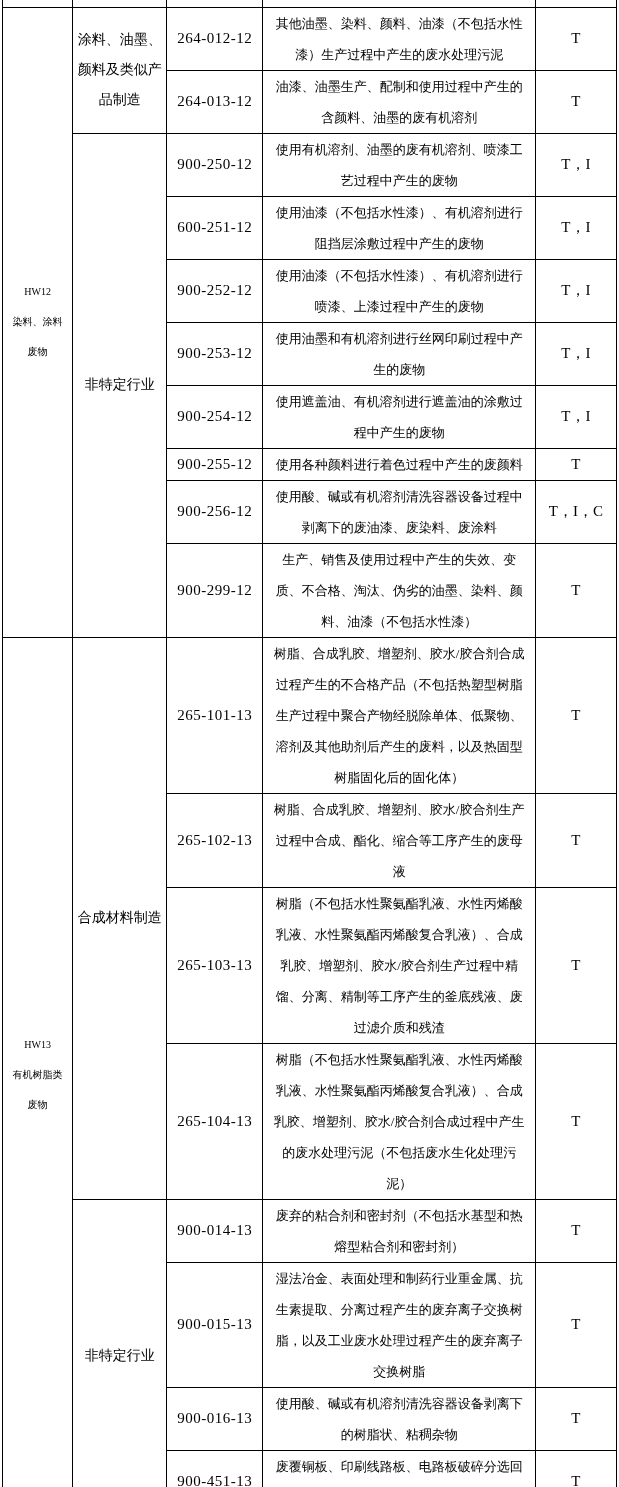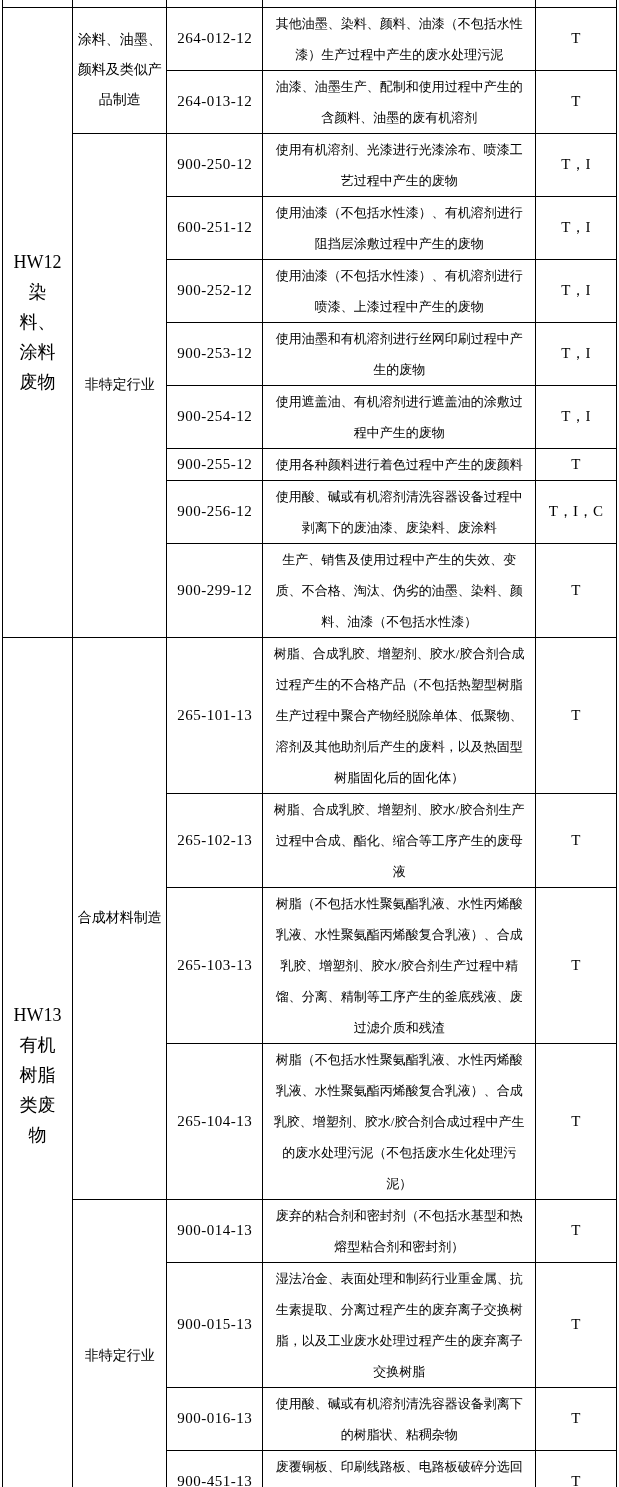--- a/index.html
+++ b/index.html
@@ -24,21 +24,21 @@
     border: 1px solid #000000;
     text-align: center;
     vertical-align: middle;
     overflow: hidden;
   }
   
   tr.sliver-top    { height: 7px; }
   tr.sliver-top td    { border-top: none; }
 
   .hw-cell {
-    font-size: 18px;
+    font-size: 10px;
     line-height: 30px;
     padding: 0 9px;
   }
   .industry-cell {
     font-size: 14px;
     line-height: 30px;
     padding: 0 4px;
   }
   .code-cell {
     font-size: 15px;
@@ -91,21 +91,21 @@
           <td class="prop-cell">T</td>
         </tr>
         <tr style="height: 62px;">
           <td class="code-cell">264-013-12</td>
           <td class="desc-cell">油漆、油墨生产、配制和使用过程中产生的含颜料、油墨的废有机溶剂</td>
           <td class="prop-cell">T</td>
         </tr>
         <tr style="height: 62px;">
           <td class="industry-cell" rowspan="8">非特定行业</td>
           <td class="code-cell">900-250-12</td>
-          <td class="desc-cell">使用有机溶剂、光漆进行光漆涂布、喷漆工艺过程中产生的废物</td>
+          <td class="desc-cell">使用有机溶剂、油墨的废有机溶剂、喷漆工艺过程中产生的废物</td>
           <td class="prop-cell">T，I</td>
         </tr>
         <tr style="height: 62px;">
           <td class="code-cell">600-251-12</td>
           <td class="desc-cell">使用油漆（不包括水性漆）、有机溶剂进行阻挡层涂敷过程中产生的废物</td>
           <td class="prop-cell">T，I</td>
         </tr>
         <tr style="height: 62px;">
           <td class="code-cell">900-252-12</td>
           <td class="desc-cell">使用油漆（不包括水性漆）、有机溶剂进行喷漆、上漆过程中产生的废物</td>

